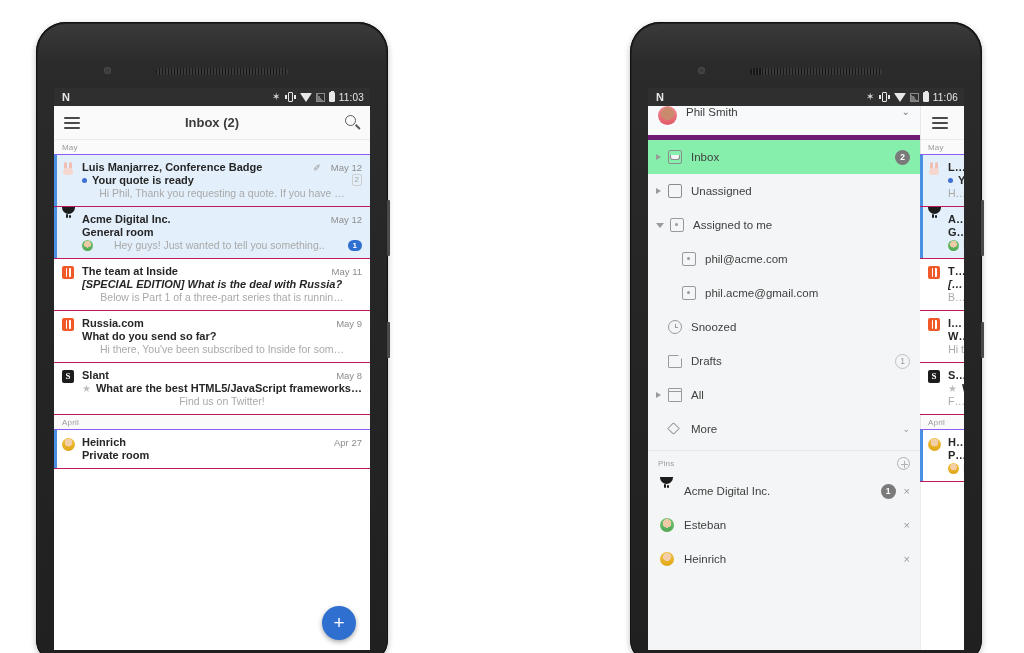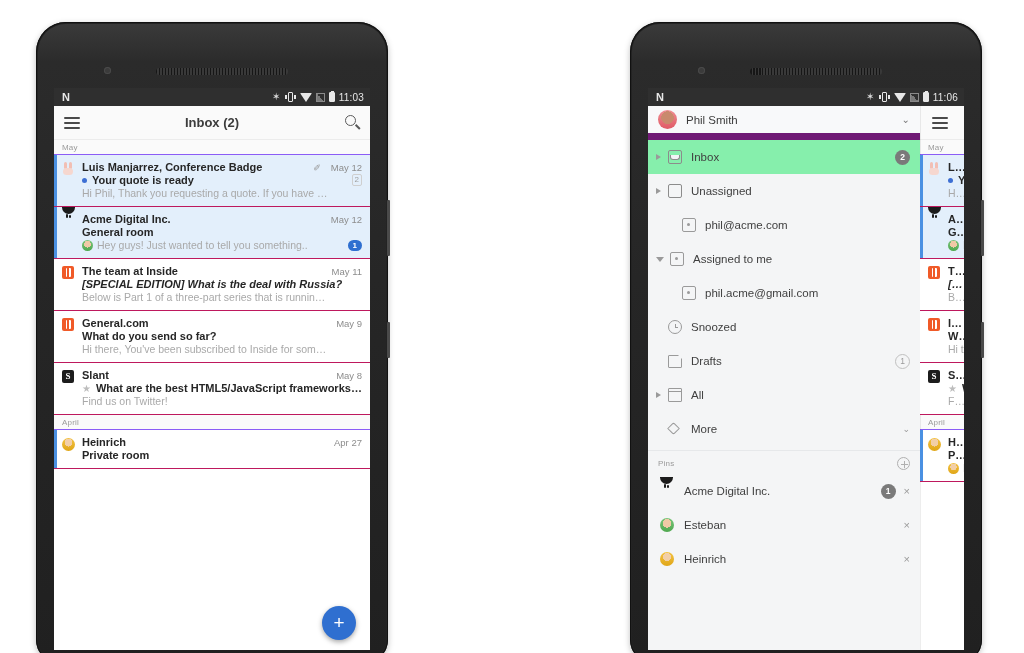--- a/index.html
+++ b/index.html
@@ -87,21 +87,21 @@
   .mail.bar:before{content:"";position:absolute;left:0;top:0;bottom:0;width:3px;background:#4a90e2;}
   .mail-ic { width:14px; flex:0 0 14px; margin-right:6px; padding-top:1px; }
   .mail-body{flex:1; min-width:0;}
   .row1{display:flex; align-items:baseline;}
   .sender{font-size:11px;font-weight:bold;color:#262626;white-space:nowrap;overflow:hidden;text-overflow:ellipsis;flex:1;}
   .date{font-size:9.5px;color:#8d8d8d;margin-left:6px;white-space:nowrap;}
   .clip{color:#9a9a9a;font-size:9px;margin-right:4px;}
   .row2{display:flex;align-items:center;margin-top:1px;}
   .subject{font-size:11px;color:#262626;white-space:nowrap;overflow:hidden;text-overflow:ellipsis;flex:1;font-weight:bold;}
   .subject.bold{font-weight:bold;font-style:italic;}
-  .row3{font-size:10.5px;color:#a9a9a9;white-space:nowrap;overflow:hidden;text-overflow:ellipsis;margin-top:1px;display:flex;align-items:center;}
+  .row3{font-size:10.5px;color:#a9a9a9;white-space:nowrap;overflow:hidden;text-overflow:ellipsis;margin-top:1px;display:flex;align-items:center;text-align:center;}
   .dot{width:5px;height:5px;border-radius:50%;background:#3d6fd4;margin-right:5px;flex:0 0 5px;}
   .star{color:#bdbdbd;font-size:10px;margin-right:5px;flex:0 0 auto;}
   .cnt-box{font-size:8px;color:#a0a0a0;border:1px solid #cfcfcf;border-radius:2px;padding:0 2px;line-height:10px;margin-left:6px;}
   .cnt-bub{background:#2f6fd0;color:#fff;font-size:8px;border-radius:8px;padding:1px 5px;line-height:9px;margin-left:6px;font-weight:bold;}
   .mini-av{width:11px;height:11px;border-radius:50%;margin-right:4px;flex:0 0 11px;display:inline-block;}
 
   
   .sq{width:12px;height:13px;border-radius:2px;display:block;}
   .sq.orange{background:#f05a28;position:relative;}
   .sq.orange:after{content:"";position:absolute;left:3.5px;top:2px;width:5px;height:9px;background:#fff;border-radius:1px;}
@@ -122,21 +122,21 @@
   
   .fabwrap{height:34px;background:#fff;position:relative;}
   .fab{
     position:absolute; right:14px; top:-10px; width:34px;height:34px;border-radius:50%;
     background:#2f6fd0; color:#fff; display:flex;align-items:center;justify-content:center;
     font-size:19px; font-weight:300; box-shadow:0 2px 5px rgba(0,0,0,.35); cursor:pointer;
   }
   .drawer-wrap{display:flex;height:calc(100% - 18px);}
   .drawer-col{width:272px;background:#f4f5f6;flex:0 0 272px;display:flex;flex-direction:column;}
   .peek-col{flex:1;background:#fff;overflow:hidden;position:relative;}
-  .acct{height:34px;display:flex;align-items:center;padding:0 10px;background:#f8f9fa;border-bottom:7px solid #701a75;}
+  .acct{height:34px;display:flex;padding:0 10px;background:#f8f9fa;border-bottom:5px solid #701a75;}
   .acct-av{width:19px;height:19px;border-radius:50%;margin-right:9px;
     background: radial-gradient(circle at 50% 40%, #c98a6d 0 42%, transparent 43%), linear-gradient(#ef8e92,#e05a66);}
   .acct-name{font-size:11.5px;color:#3c3c3c;flex:1;}
   .chev{color:#7a7a7a;font-size:10px;}
   .nav-item{height:34px;display:flex;align-items:center;padding:0 10px 0 8px;cursor:pointer;}
   .nav-item.active{background:#86efac;}
   .nav-item.indent{padding-left:34px;}
   .tri{width:0;height:0;border-top:3.5px solid transparent;border-bottom:3.5px solid transparent;border-left:5px solid #9a9a9a;flex:0 0 5px;margin-right:7px;}
   .tri.open{border-left:4px solid transparent;border-right:4px solid transparent;border-top:5px solid #9a9a9a;border-bottom:0;margin-right:6px;}
   .tri.blank{border:0;width:5px;flex:0 0 5px;margin-right:7px;}
@@ -274,21 +274,21 @@
                 <span style="overflow: hidden; text-overflow: ellipsis; white-space: nowrap; flex: 1 1 0%;">Below is Part 1 of a three-part series that is runnin…</span>
               </div>
             </div>
           </div>
           <div class="mail">
             <div class="mail-ic">
               <span class="sq orange"></span>
             </div>
             <div class="mail-body">
               <div class="row1">
-                <div class="sender">General.com</div>
+                <div class="sender">Russia.com</div>
                 <div class="date">May 9</div>
               </div>
               <div class="row2">
                 <div class="subject">What do you send so far?</div>
               </div>
               <div class="row3">
                 <span style="overflow: hidden; text-overflow: ellipsis; white-space: nowrap; flex: 1 1 0%;">Hi there, You've been subscribed to Inside for som…</span>
               </div>
             </div>
           </div>
@@ -371,28 +371,28 @@
                 <span class="tri"></span>
                 <span class="nav-ic ic-inbox"></span>
                 <span class="nav-label">Inbox</span>
                 <span class="badge-dark">2</span>
               </div>
               <div class="nav-item">
                 <span class="tri"></span>
                 <span class="nav-ic ic-sq"></span>
                 <span class="nav-label">Unassigned</span>
               </div>
-              <div class="nav-item indent">
-                <span class="nav-ic ic-sqdot"></span>
-                <span class="nav-label">phil@acme.com</span>
-              </div>
               <div class="nav-item">
                 <span class="tri open"></span>
                 <span class="nav-ic ic-sqdot"></span>
                 <span class="nav-label">Assigned to me</span>
+              </div>
+              <div class="nav-item indent">
+                <span class="nav-ic ic-sqdot"></span>
+                <span class="nav-label">phil@acme.com</span>
               </div>
               <div class="nav-item indent">
                 <span class="nav-ic ic-sqdot"></span>
                 <span class="nav-label">phil.acme@gmail.com</span>
               </div>
               <div class="nav-item">
                 <span class="tri blank"></span>
                 <span class="nav-ic ic-clock"></span>
                 <span class="nav-label">Snoozed</span>
               </div>

